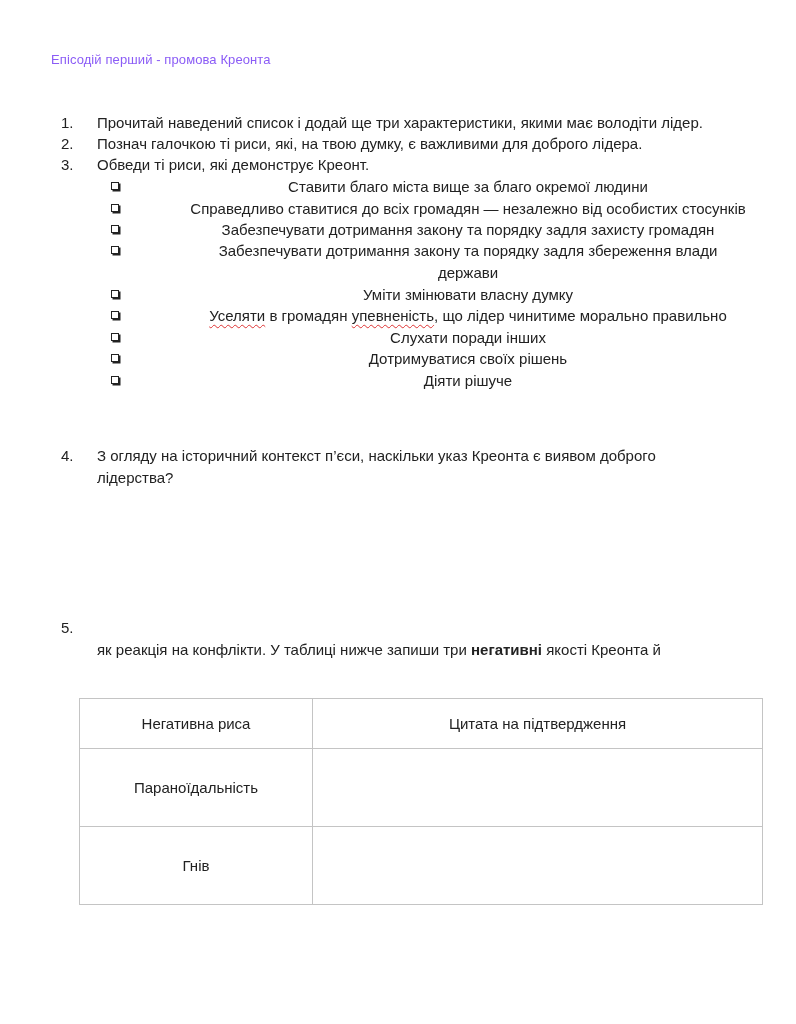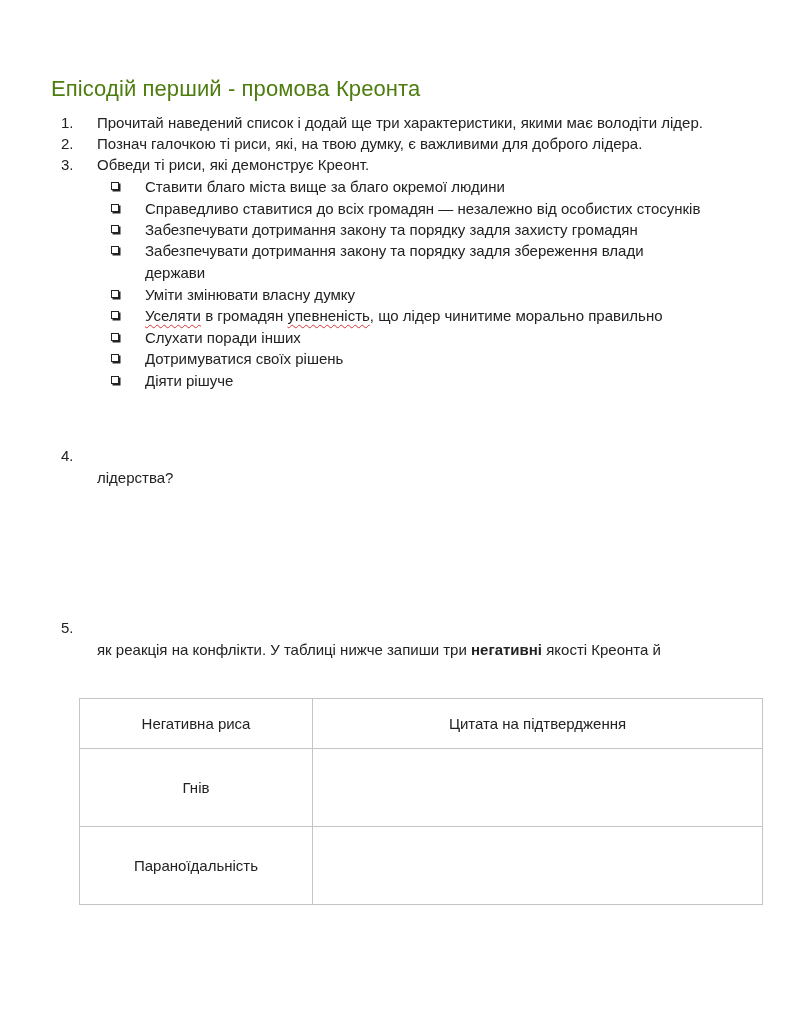--- a/index.html
+++ b/index.html
@@ -3,32 +3,32 @@
 <meta charset="utf-8">
 <style>
   html, body { margin: 0; padding: 0; background: #ffffff; }
   body {
     width: 796px; height: 1024px; position: relative; overflow: hidden;
     font-family: "Liberation Sans", "DejaVu Sans", sans-serif;
     color: #222222;
   }
   .title {
     position: absolute; left: 51px; top: 52px;
-    font-size: 22px; color: #4d7c0f; letter-spacing: 0.1px; margin-top: 24px;
+    font-size: 13px; color: #8b5cf6; letter-spacing: 0.1px;
   }
   .num-list { position: absolute; left: 0; top: 0; width: 796px; }
   .num-item { position: absolute; left: 0; font-size: 15px; line-height: 21.5px; }
   .num-item .n { position: absolute; left: 61px; width: 30px; }
   .num-item .t { position: absolute; left: 97px; width: 670px; }
   .sub-item { position: absolute; left: 0; font-size: 15px; line-height: 21.5px; }
   .sub-item .box {
     position: absolute; left: 111px; top: 6px; width: 8px; height: 8px;
     border: 1px solid #222; box-shadow: 1.5px 1.5px 0 0 #222; box-sizing: border-box;
   }
-  .sub-item .t { position: absolute; left: 145px; width: 620px; }
+  .sub-item .t { position: absolute; left: 158px; width: 620px; text-align: center; }
   .spell { text-decoration: underline wavy #d33; text-decoration-thickness: 1px; text-underline-offset: 3px; }
   b { font-weight: bold; }
   table.traits {
     position: absolute; left: 79px; top: 698px;
     width: 683px; border-collapse: collapse; table-layout: fixed;
     font-size: 15px; color: #222;
   }
   table.traits td, table.traits th {
     border: 1.5px solid #c4c4c4; text-align: center; font-weight: normal;
     padding: 0;
@@ -89,41 +89,41 @@
     <span class="box"></span>
     <span class="t">Дотримуватися своїх рішень</span>
   </div>
   <div class="sub-item" style="top:370px">
     <span class="box"></span>
     <span class="t">Діяти рішуче</span>
   </div>
 
   <div class="num-item" style="top:445px">
     <span class="n">4.</span>
-    <span class="t"><br><span>лідерства?</span></span>
+    <span class="t"><span>З огляду на історичний контекст п’єси, наскільки указ Креонта є виявом доброго</span><br><span>лідерства?</span></span>
   </div>
 
   <div class="num-item" style="top:617px">
     <span class="n">5.</span>
     <span class="t"><br><span>як реакція на конфлікти. У таблиці нижче запиши три </span><b>негативні</b><span> якості Креонта й</span><br></span>
   </div>
 </div>
 
 <table class="traits">
   <colgroup>
       <col class="c1">
       <col class="c2">
     </colgroup>
   <tbody>
       <tr>
     <th>Негативна риса</th>
     <th>Цитата на підтвердження</th>
   </tr>
   <tr>
-    <td>Гнів</td>
+    <td>Параноїдальність</td>
     <td></td>
   </tr>
   <tr>
-    <td>Параноїдальність</td>
+    <td>Гнів</td>
     <td></td>
   </tr>
 </tbody>
   </table>
 
 </body></html>

